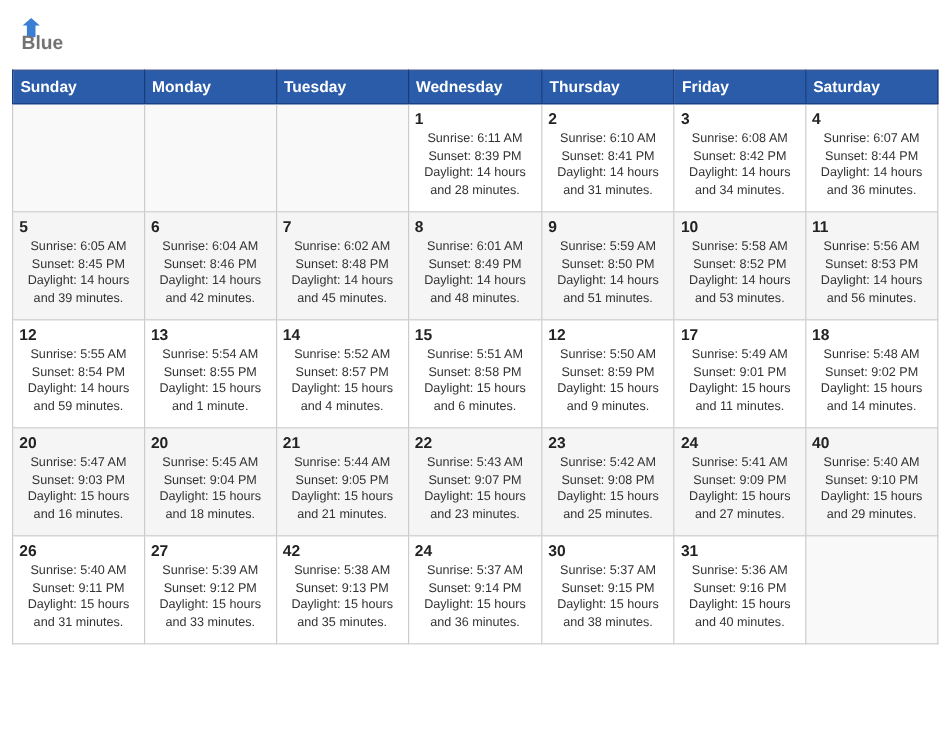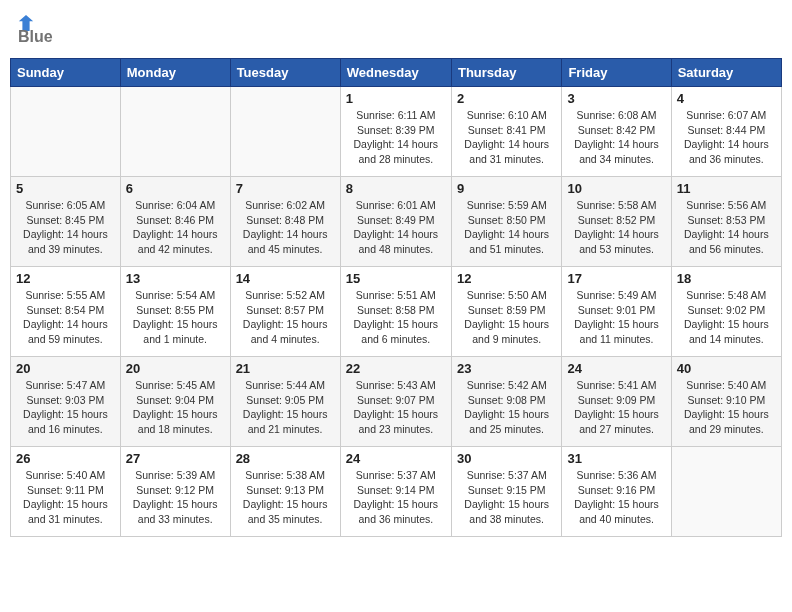--- a/index.html
+++ b/index.html
@@ -238,21 +238,21 @@
       <tr>
         <td>
           <div class="day-num">26</div>
           <div class="day-info">Sunrise: 5:40 AM<br>Sunset: 9:11 PM<br>Daylight: 15 hours<br>and 31 minutes.</div>
         </td>
         <td>
           <div class="day-num">27</div>
           <div class="day-info">Sunrise: 5:39 AM<br>Sunset: 9:12 PM<br>Daylight: 15 hours<br>and 33 minutes.</div>
         </td>
         <td>
-          <div class="day-num">28</div>
+          <div class="day-num">42</div>
           <div class="day-info">Sunrise: 5:38 AM<br>Sunset: 9:13 PM<br>Daylight: 15 hours<br>and 35 minutes.</div>
         </td>
         <td>
           <div class="day-num">24</div>
           <div class="day-info">Sunrise: 5:37 AM<br>Sunset: 9:14 PM<br>Daylight: 15 hours<br>and 36 minutes.</div>
         </td>
         <td>
           <div class="day-num">30</div>
           <div class="day-info">Sunrise: 5:37 AM<br>Sunset: 9:15 PM<br>Daylight: 15 hours<br>and 38 minutes.</div>
         </td>

